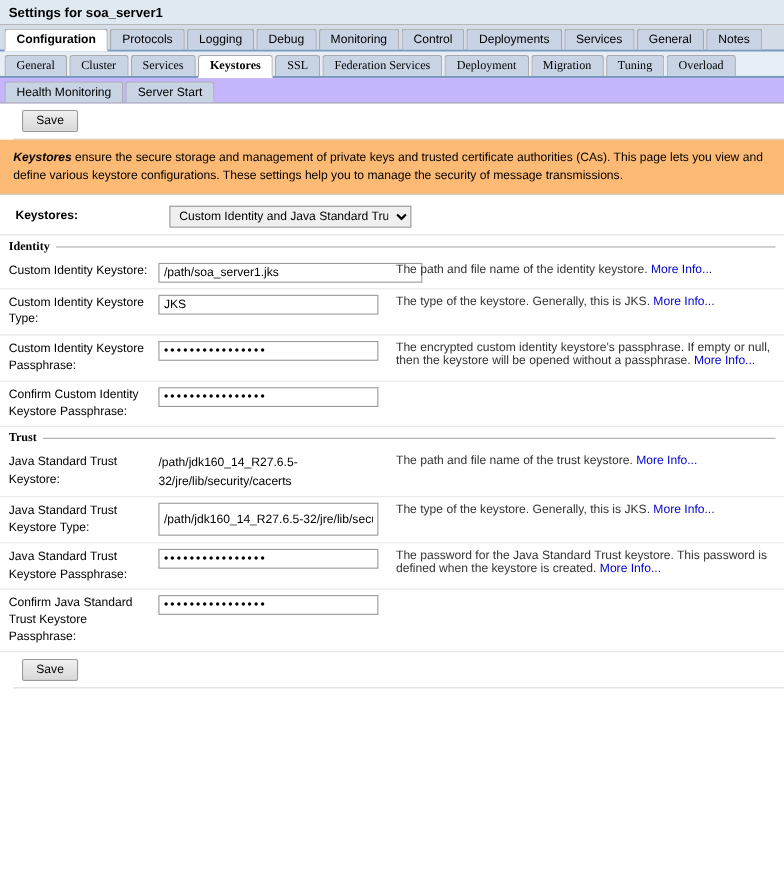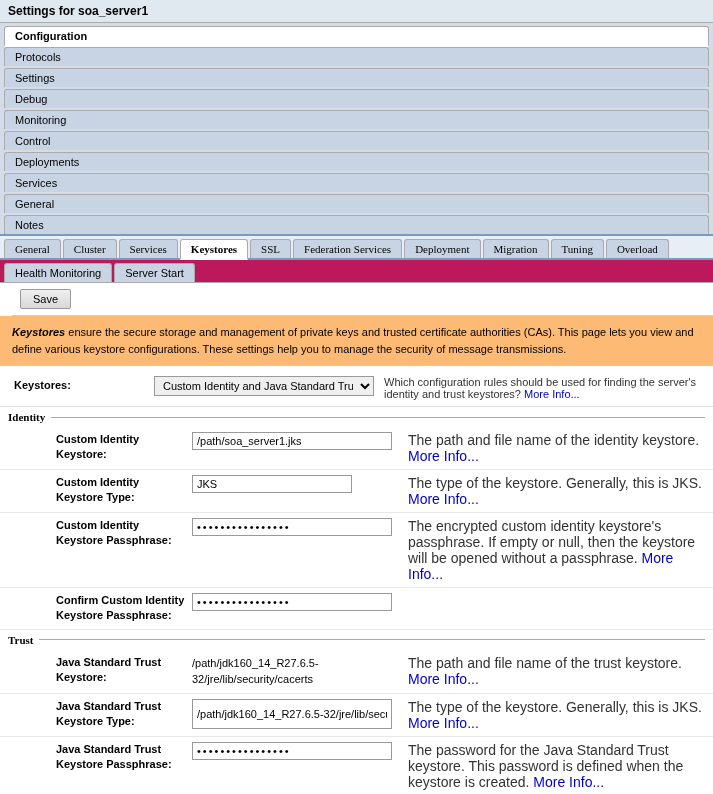--- a/index.html
+++ b/index.html
@@ -13,21 +13,20 @@
       border-bottom: 1px solid #aaa;
     }
 
     .tab-row {
       display: flex;
       flex-wrap: wrap;
       background: #d4dce8;
       border-bottom: 2px solid #7a9ac0;
       padding: 3px 4px 0 4px;
       gap: 2px;
-      flex-direction: column;
     }
 
     .tab {
       padding: 3px 10px;
       font-size: 11px;
       border: 1px solid #aaa;
       border-bottom: none;
       background: #c8d4e4;
       cursor: pointer;
       border-radius: 3px 3px 0 0;
@@ -49,21 +48,21 @@
       background: #e8eef5;
       border-bottom: 2px solid #7a9ac0;
       padding: 3px 4px 0 4px;
       gap: 2px;
       font-family: Liberation Serif, serif;
     }
 
     .tab-row-3 {
       display: flex;
       flex-wrap: wrap;
-      background: #be185d;
+      background: #c4b5fd;
       border-bottom: 1px solid #aaa;
       padding: 3px 4px 0 4px;
       gap: 2px;
     }
 
     .save-bar {
       padding: 6px 8px;
       border-bottom: 1px solid #ccc;
       margin-left: 12px;
     }
@@ -150,34 +149,33 @@
 
     .form-row {
       display: flex;
       align-items: flex-start;
       padding: 5px 8px;
       border-bottom: 1px solid #e8e8e8;
       gap: 6px;
     }
 
     .form-row-label {
-      font-weight: bold;
+      font-weight: normal;
       width: 130px;
       flex-shrink: 0;
       line-height: 1.4;
-      margin-left: 48px;
     }
 
     .form-row-input {
       width: 210px;
       flex-shrink: 0;
     }
 
     .form-row-desc {
-      font-size: 14px;
+      font-size: 11px;
       color: #333;
       flex: 1;
     }
 
     .link-blue {
       color: #0000cc;
       cursor: pointer;
       text-decoration: none;
     }
 
@@ -189,21 +187,21 @@
 </head>
 <body>
 
 <div class="title-bar">
   <span>Settings for soa_server1</span>
 </div>
 
 <div class="tab-row" id="tabRow1">
     <div class="tab active">Configuration</div>
     <div class="tab">Protocols</div>
-    <div class="tab">Settings</div>
+    <div class="tab">Logging</div>
     <div class="tab">Debug</div>
     <div class="tab">Monitoring</div>
     <div class="tab">Control</div>
     <div class="tab">Deployments</div>
     <div class="tab">Services</div>
     <div class="tab">General</div>
     <div class="tab">Notes</div>
   </div>
 
 <div class="tab-row-2" id="tabRow2">
@@ -232,39 +230,36 @@
   <em>Keystores</em><span> ensure the secure storage and management of private keys and trusted certificate authorities (CAs). This page lets you view and define various keystore configurations. These settings help you to manage the security of message transmissions.</span>
 </div>
 
 <div class="keystores-row">
   <div class="keystores-label">Keystores:</div>
   <div class="keystores-select-wrap">
     <select>
       <option>Custom Identity and Java Standard Trust</option>
     </select>
   </div>
-  <div class="keystores-desc">
-    <span>Which configuration rules should be used for finding the server's identity and trust keystores?</span>&nbsp;<a class="link-blue">More Info...</a>
-  </div>
 </div>
 
 <div class="section-divider">
   <span class="section-divider-label">Identity</span>
   <div class="section-divider-line"></div>
 </div>
 
 <div id="identityFields">
     <div class="form-row">
       <div class="form-row-label">Custom Identity Keystore:</div>
-      <div class="form-row-input"><input type="text" value="/path/soa_server1.jks" style="width: 200px;"></div>
+      <div class="form-row-input"><input type="text" value="/path/soa_server1.jks" style="width: 240px;"></div>
       <div class="form-row-desc">The path and file name of the identity keystore. <a class="link-blue">More Info...</a></div>
     </div>
     <div class="form-row">
       <div class="form-row-label">Custom Identity Keystore Type:</div>
-      <div class="form-row-input"><input type="text" value="JKS" style="width: 160px;"></div>
+      <div class="form-row-input"><input type="text" value="JKS" style="width: 200px;"></div>
       <div class="form-row-desc">The type of the keystore. Generally, this is JKS. <a class="link-blue">More Info...</a></div>
     </div>
     <div class="form-row">
       <div class="form-row-label">Custom Identity Keystore Passphrase:</div>
       <div class="form-row-input"><input type="password" value="xxxxxxxxxxxxxxxx" style="letter-spacing: 2px; width: 200px;"></div>
       <div class="form-row-desc">The encrypted custom identity keystore's passphrase. If empty or null, then the keystore will be opened without a passphrase. <a class="link-blue">More Info...</a></div>
     </div>
     <div class="form-row">
       <div class="form-row-label">Confirm Custom Identity Keystore Passphrase:</div>
       <div class="form-row-input"><input type="password" value="xxxxxxxxxxxxxxxx" style="letter-spacing: 2px; width: 200px;"></div>

